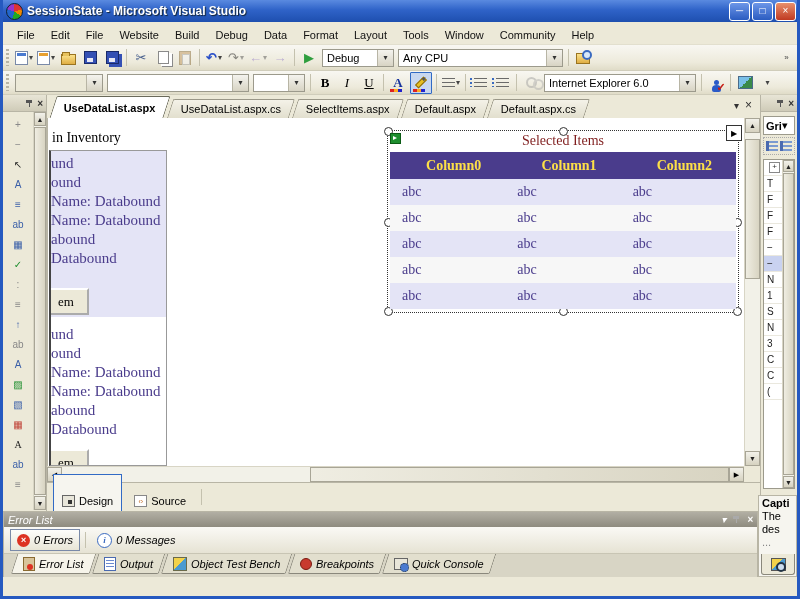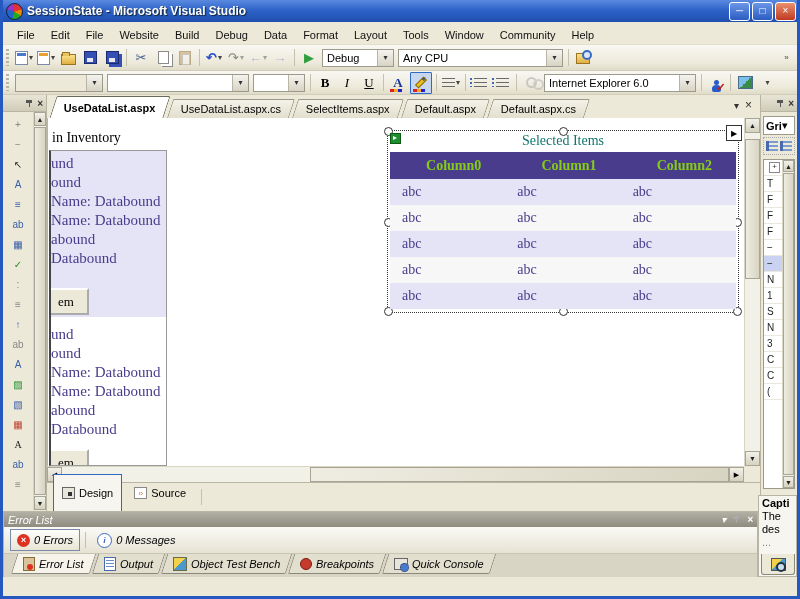--- a/index.html
+++ b/index.html
@@ -109,36 +109,36 @@
   .dlline{font-size:15px;line-height:19px;color:#4A3C8C;white-space:nowrap;}
   .dlbtn{position:absolute;width:42px;height:23px;background:#ECE9D8;border:2px outset #FFF;
     font-size:13px;color:#000;display:flex;align-items:center;justify-content:center;}
   
   .gridview{position:absolute;left:339px;top:12px;width:352px;height:183px;border:1px dotted #333;box-sizing:border-box;}
   .handle{position:absolute;width:7px;height:7px;background:#fff;border:1px solid #333;border-radius:50%;}
   .smarttag{position:absolute;right:-4px;top:-6px;width:14px;height:14px;background:#fff;border:1px solid #333;
     display:flex;align-items:center;justify-content:center;font-size:8px;color:#000;}
   .gvglyph{position:absolute;left:2px;top:2px;width:9px;height:9px;background:#1E8E2E;border:1px solid #0A5A14;}
   .gvglyph::after{content:"";position:absolute;left:2px;top:2px;border:2px solid transparent;border-left:4px solid #fff;}
-  .gvcaption{position:absolute;left:0;top:2px;width:100%;text-align:center;font-size:14px;color:#0f766e;}
+  .gvcaption{position:absolute;left:0;top:2px;width:100%;text-align:center;font-size:14px;color:#7f1d1d;}
   .gvtable{position:absolute;left:2px;right:2px;top:21px;bottom:3px;display:flex;flex-direction:column;}
-  .gvhead{flex:0 0 27px;display:flex;color:#84cc16;font-weight:bold;font-size:14px;}
+  .gvhead{flex:0 0 27px;display:flex;color:#fde047;font-weight:bold;font-size:14px;}
   .gvhead .gvcell{justify-content:center;}
   .gvrow{flex:1;display:flex;font-size:14px;}
   .gvcell{flex:1;display:flex;align-items:center;padding-left:12px;box-sizing:border-box;}
   
   .hscroll{position:absolute;left:44px;top:466px;width:697px;height:16px;background:#F2F1E8;display:flex;border-top:1px solid #D8D5C5;box-sizing:border-box;}
   .hbtn{width:15px;height:100%;background:linear-gradient(180deg,#F2F1EA,#D6D2C0);border:1px solid #A8A596;
     box-sizing:border-box;display:flex;align-items:center;justify-content:center;font-size:7px;}
   .vscroll{position:absolute;left:741px;top:118px;width:16px;height:348px;background:#F2F1E8;display:flex;flex-direction:column;border-left:1px solid #D8D5C5;box-sizing:border-box;}
   .corner{position:absolute;left:741px;top:466px;width:16px;height:16px;background:#ECE9D8;}
   
   .viewbar{position:absolute;left:44px;top:482px;width:713px;height:29px;background:#ECE9D8;
     border-top:1px solid #B8B5A5;display:flex;align-items:center;padding-left:6px;box-sizing:border-box;gap:4px;}
-  .vbtn{height:20px;padding:12px 8px;display:flex;align-items:flex-start;gap:4px;}
+  .vbtn{height:20px;padding:12px 8px;display:flex;align-items:flex-end;gap:4px;}
   .vbtn.active{border:1px solid #316AC5;background:#F6F5EF;}
   .formic{width:11px;height:10px;background:#E8E6DA;border:1px solid #666;}
   .formic::after{content:"";position:absolute;margin-left:5px;margin-top:4px;width:4px;height:4px;background:#333;}
   .srcic{width:11px;height:10px;background:#fff;border:1px solid #888;font-size:7px;color:#C06A20;
     display:flex;align-items:center;justify-content:center;}
   
   .props{position:absolute;left:757px;top:95px;width:37px;height:416px;background:#ECE9D8;border-left:1px solid #B8B5A5;box-sizing:border-box;}
   .pcombo{margin:4px 2px 2px 2px;height:17px;background:#fff;border:1px solid #9C9A8C;display:flex;align-items:center;}
   .pcombo .cval{font-weight:bold;padding-left:2px;flex:1;font-size:11px;}
   .ptoolrow{display:flex;gap:2px;padding:3px 2px;border:1px dotted #AAA;margin:2px;}

